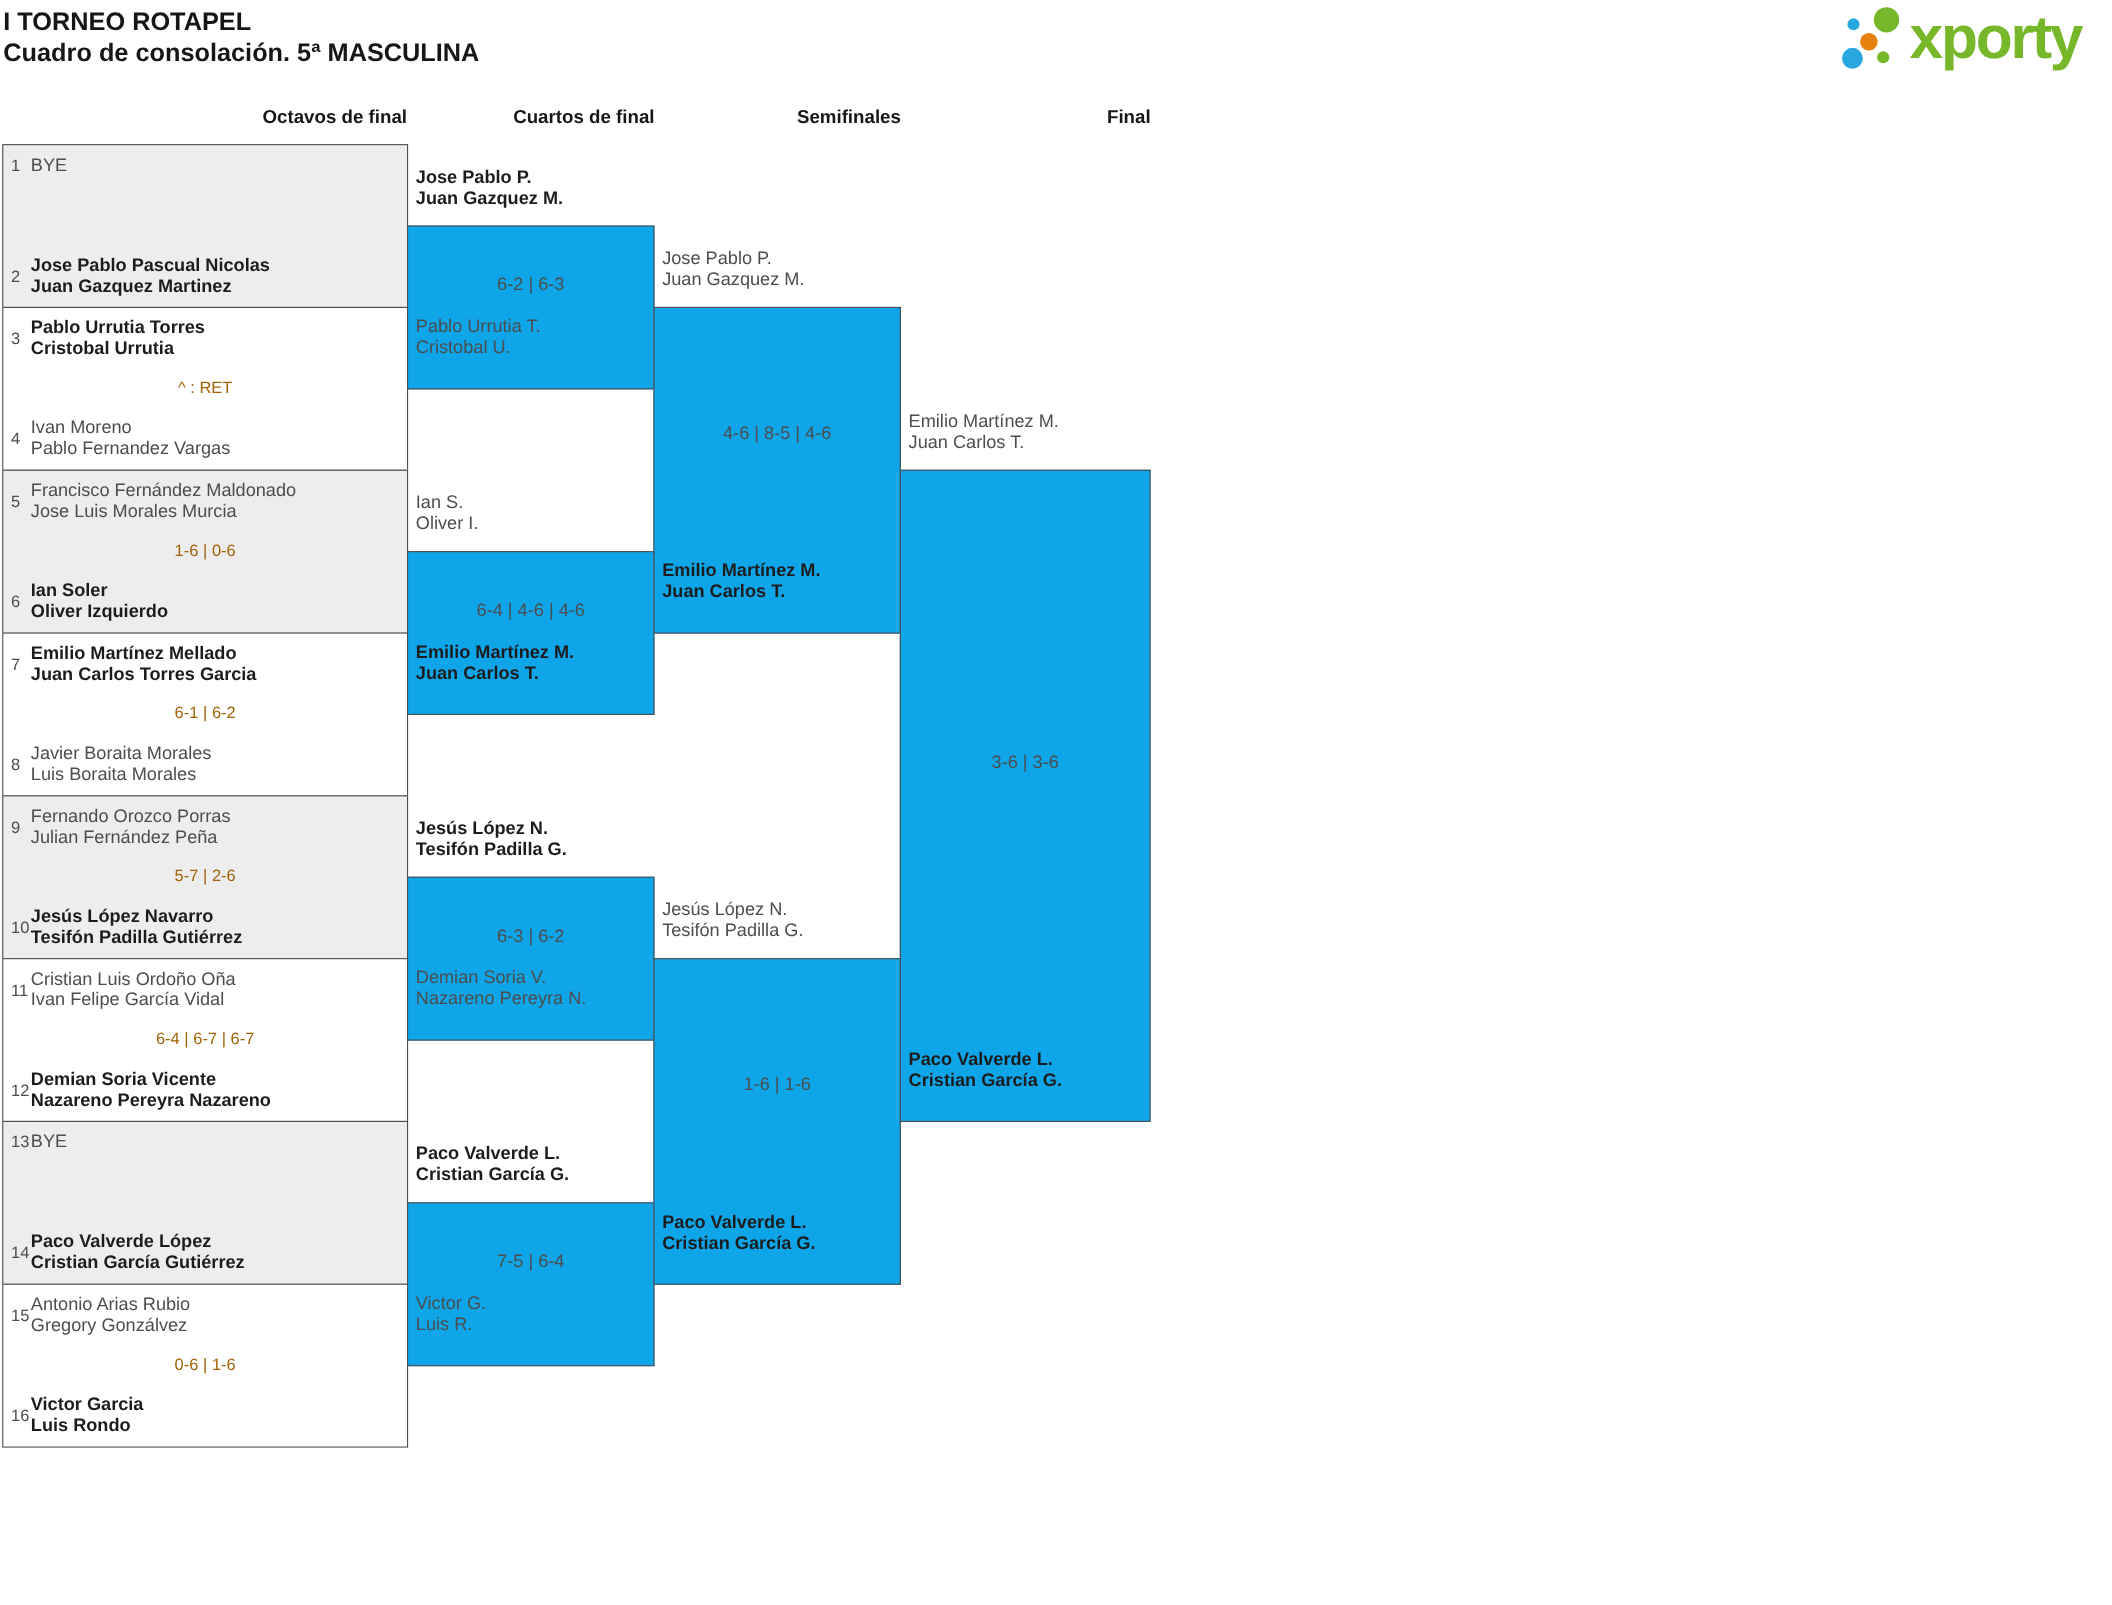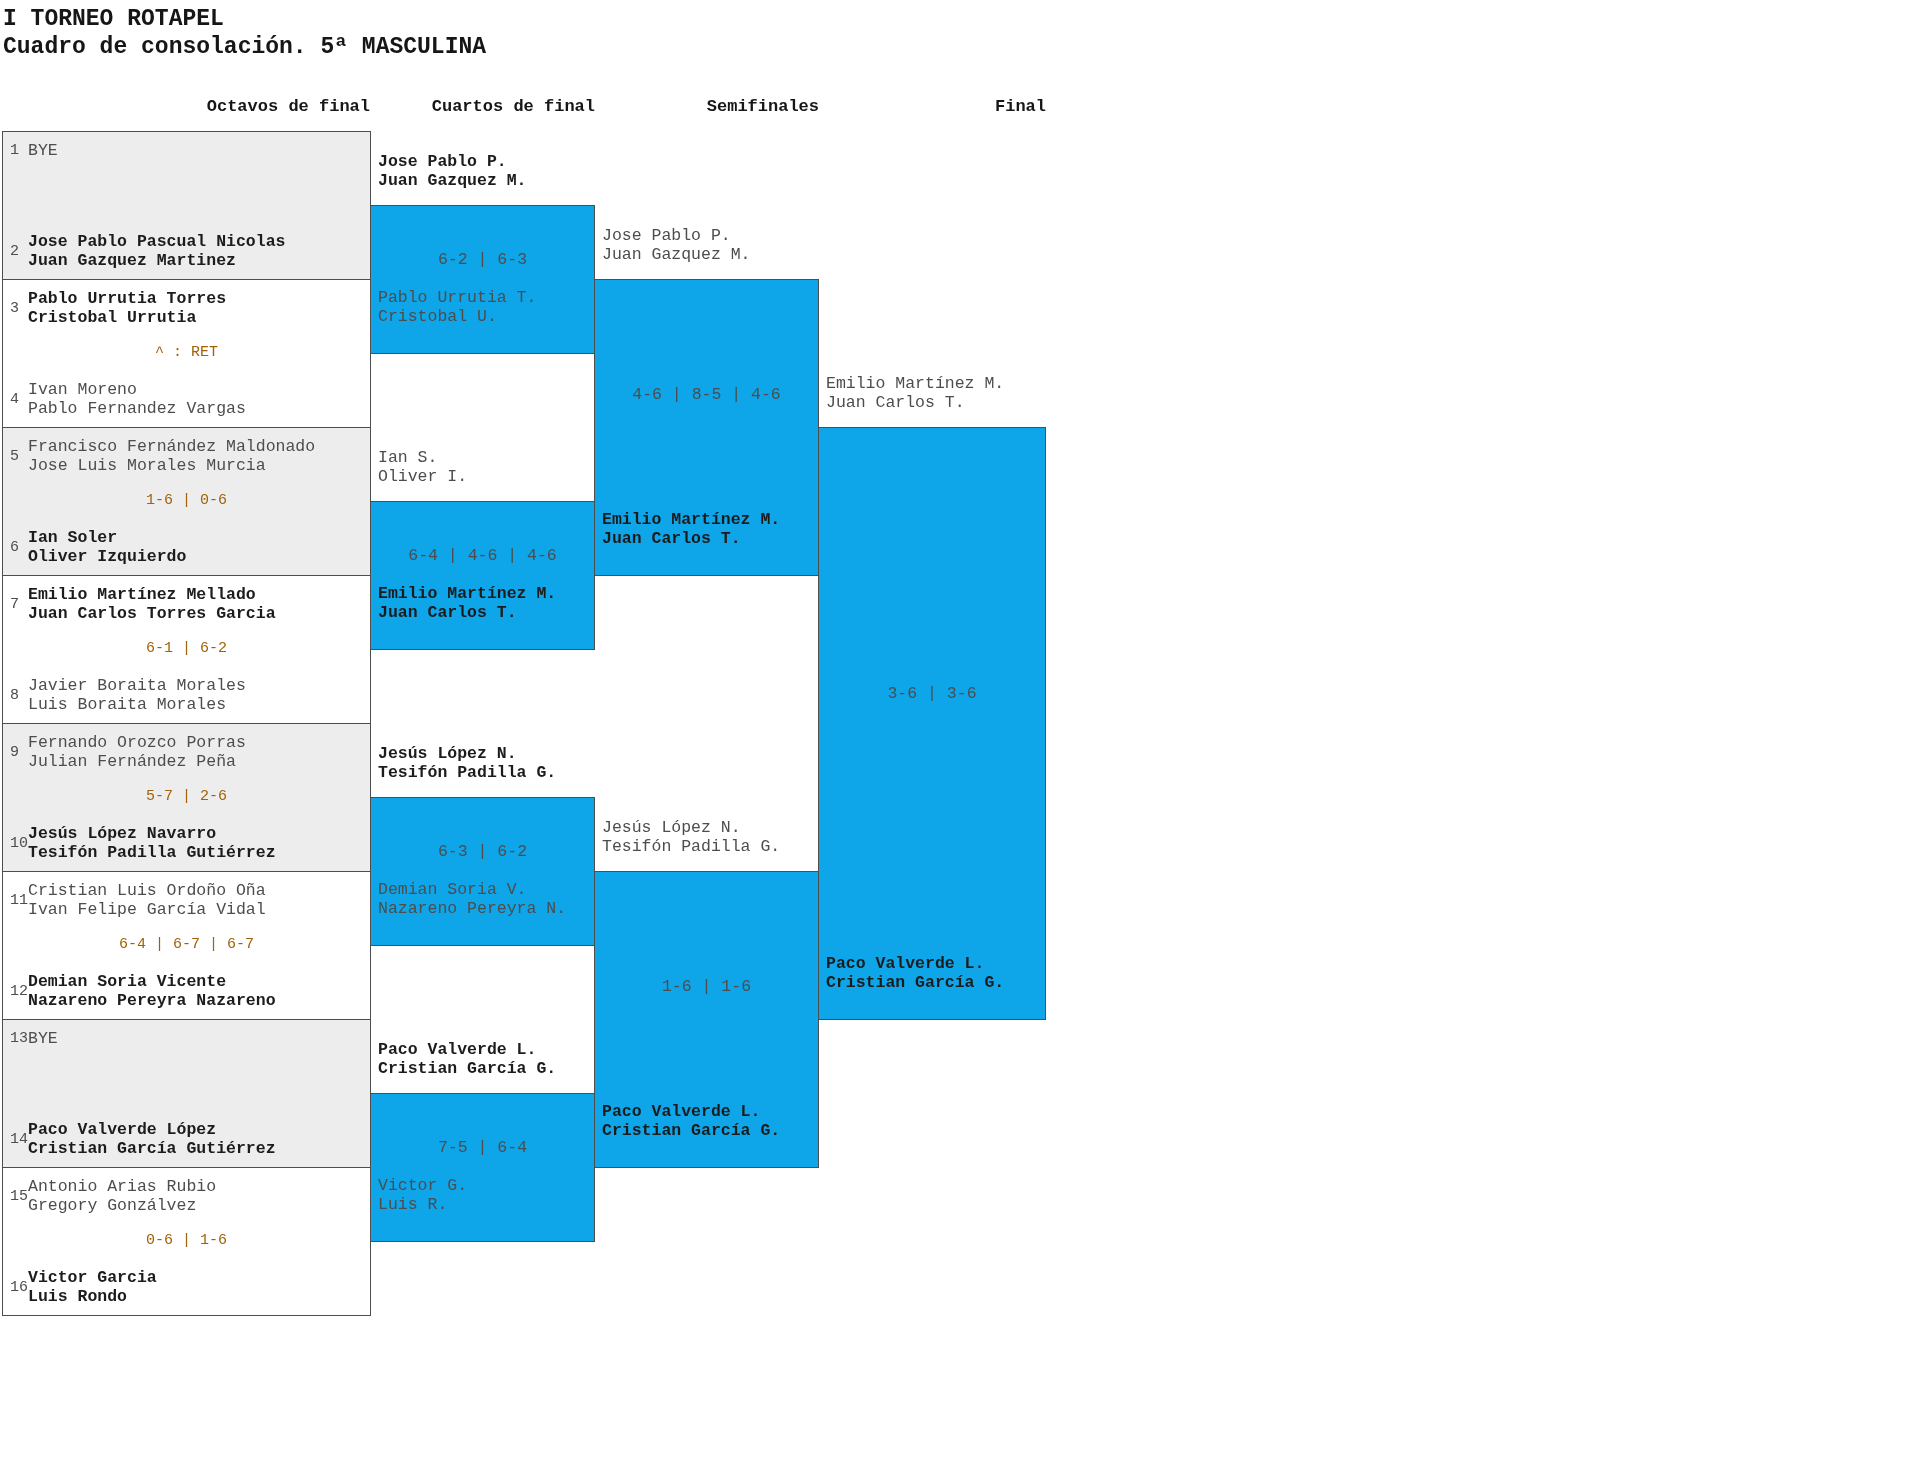--- a/index.html
+++ b/index.html
@@ -1,17 +1,17 @@
 <!DOCTYPE html>
 <html><head>
 <meta charset="utf-8">
 <style>
   html,body { margin:0; padding:0; background:#fff; }
   .page { position:relative; width:1920px; height:1459px; background:#ffffff;
-          font-family:Liberation Mono, monospace; color:#4d4d4d; overflow:hidden; }
+          font-family:Liberation Sans, sans-serif; color:#4d4d4d; overflow:hidden; }
 
   
   .title { position:absolute; left:3px; top:5px; font-size:23px; font-weight:700;
            color:#161616; line-height:28px; white-space:nowrap; }
 
   
   .rh { position:absolute; top:97px; font-size:17px; font-weight:600; color:#161616;
         text-align:right; white-space:nowrap; }
   .rh.r1 { left:2px;   width:368px; }
   .rh.r2 { left:370px; width:225px; }
@@ -52,20 +52,32 @@
 </head>
 <body>
 
 <div class="page">
 
   <div class="title">
     <div>I TORNEO ROTAPEL</div>
     <div>Cuadro de consolación. 5ª MASCULINA</div>
   </div>
 
+  <div class="logo">
+    <span>
+      <svg width="64" height="64" viewBox="0 0 64 64">
+        <circle cx="19" cy="19" r="5.5" fill="#29a8e0"></circle>
+        <circle cx="49" cy="15" r="11.5" fill="#76b82a"></circle>
+        <circle cx="33" cy="35" r="8" fill="#e8800d"></circle>
+        <circle cx="18" cy="50" r="9.5" fill="#29a8e0"></circle>
+        <circle cx="46" cy="49" r="5.5" fill="#76b82a"></circle>
+      </svg>
+    </span>
+    <span class="logo-text">xporty</span>
+  </div>
 
   <div class="rh r1">Octavos de final</div>
   <div class="rh r2">Cuartos de final</div>
   <div class="rh r3">Semifinales</div>
   <div class="rh r4">Final</div>
 
   <div class="box16 shade" style="top:131px">
     <div class="entry">
       <span class="seed">1</span>
       <span class="team">

